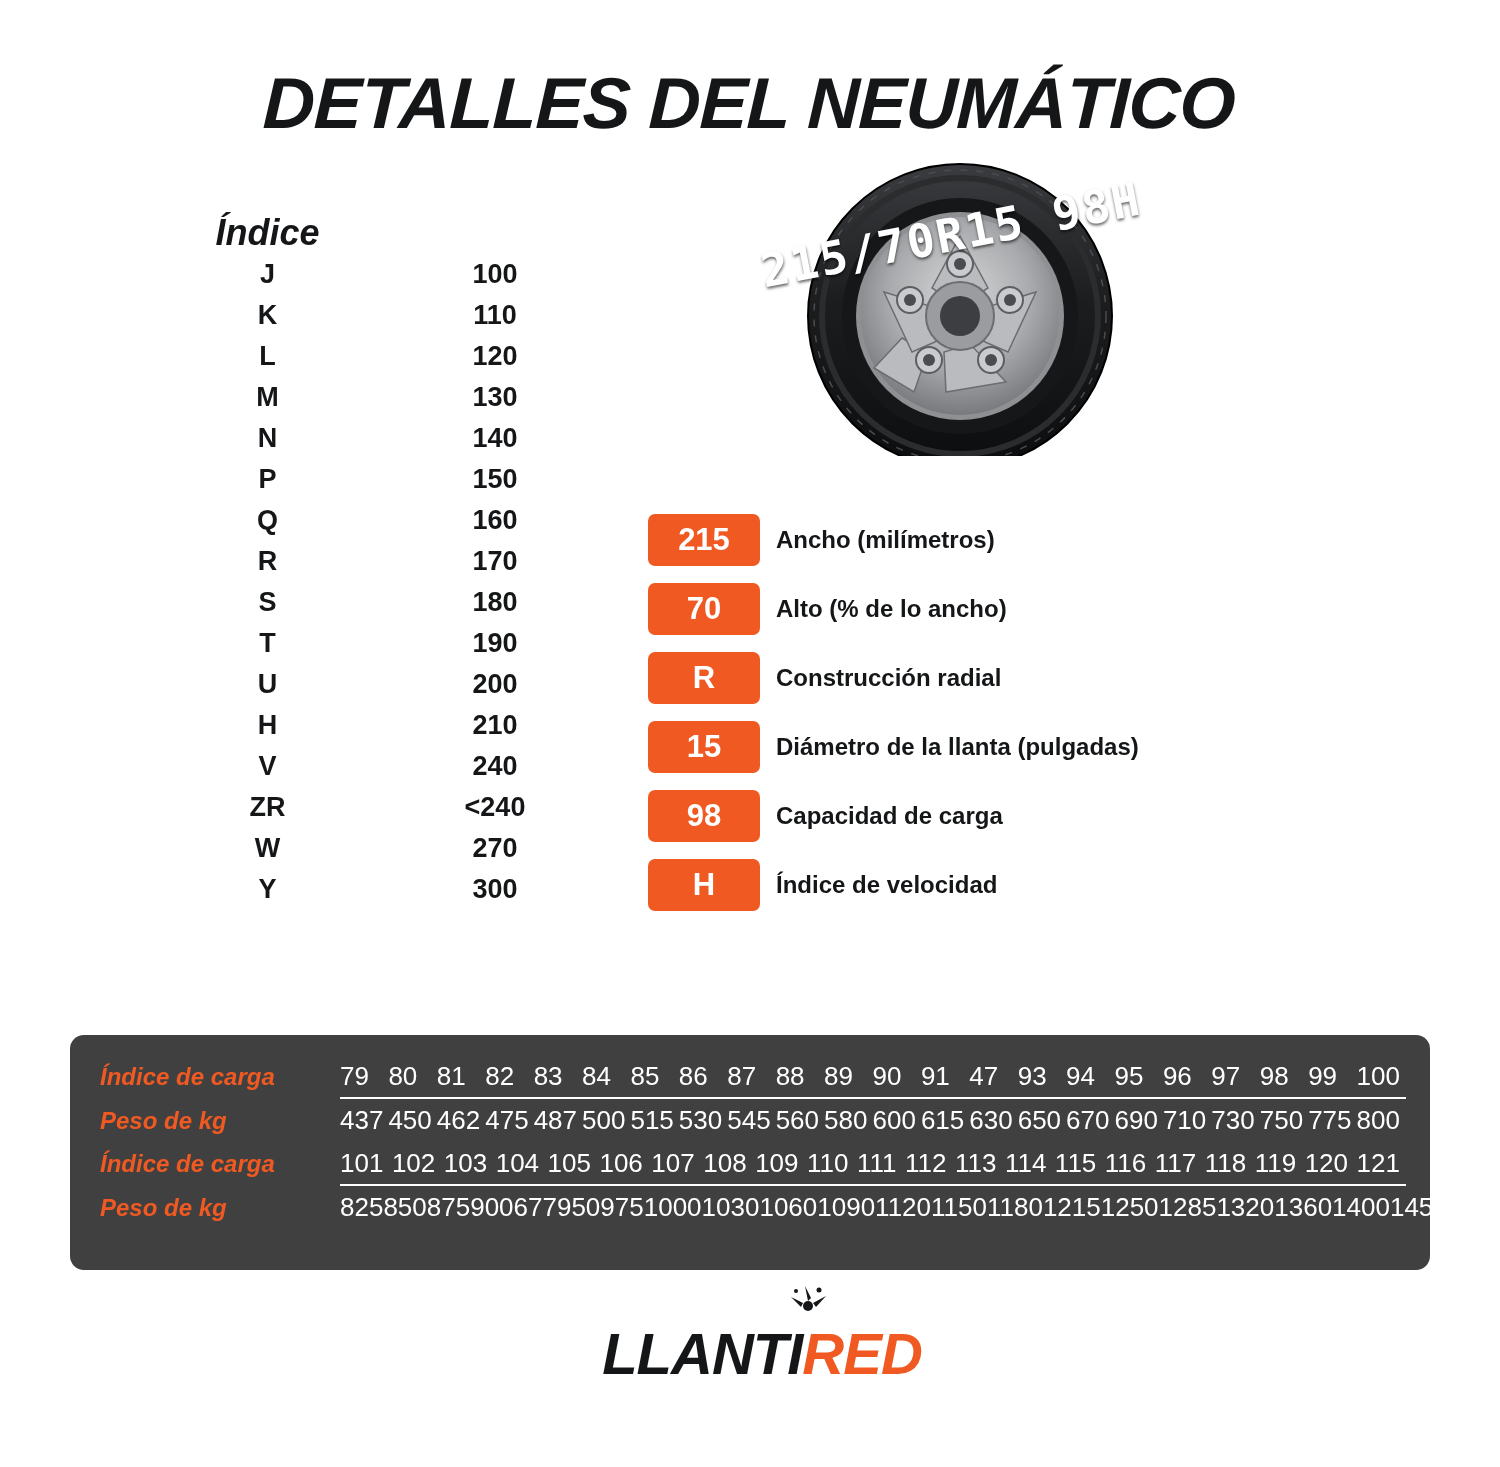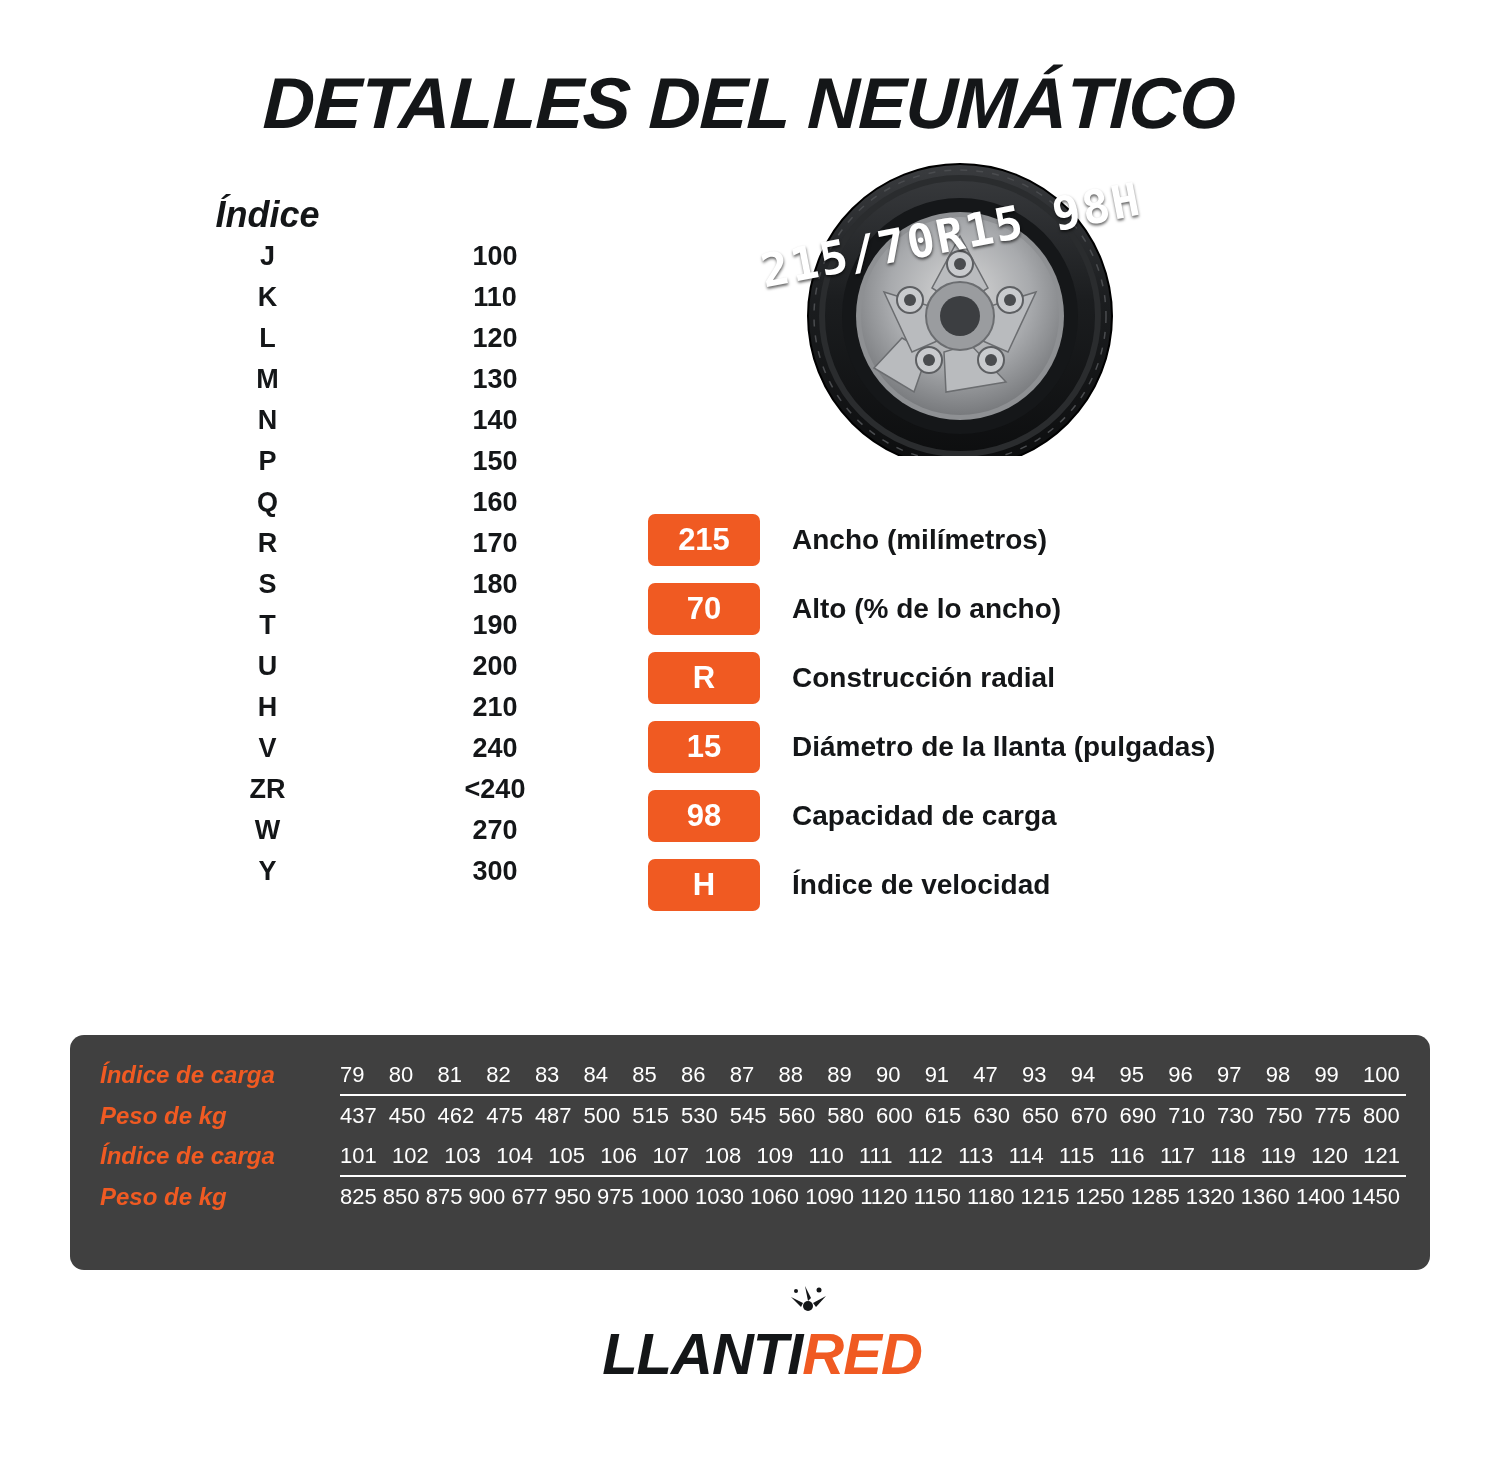--- a/index.html
+++ b/index.html
@@ -22,20 +22,21 @@
     padding-top:62px;
     color:#141618;
     font-style:italic;
     transform: skewX(-2deg);
   }
 
   
   .main {
     display:flex;
     padding: 22px 70px 0 70px;
+    align-items: center;
   }
 
   
   .speed-col { width:560px; padding-left:90px; padding-top:28px; }
   .speed-head {
     display:flex;
     align-items:flex-start;
   }
   .speed-head .h-index {
     width:215px;
@@ -105,22 +106,22 @@
     border-radius:7px;
     color:#ffffff;
     font-size:31px;
     font-weight:bold;
     display:flex;
     align-items:center;
     justify-content:center;
     flex:none;
   }
   .legend-label {
-    margin-left:32px;
-    font-size:28px;
+    margin-left:16px;
+    font-size:24px;
     font-weight:bold;
     color:#141618;
   }
 
   
   .load-panel {
     position:absolute;
     left:70px; top:1035px;
     width:1360px; height:235px;
     background:#404040;
@@ -135,21 +136,21 @@
     color:#f05a22;
     font-weight:bold;
     font-size:24px;
     font-style:italic;
   }
   .load-values {
     flex:1;
     display:flex;
     justify-content:space-between;
     color:#ffffff;
-    font-size:22px;
+    font-size:26px;
     padding-right:6px;
     text-align:right;
   }
   .rule { height:2px; background:#ffffff; margin:5px 0 6px 240px; }
 
   
   .footer {
     position:absolute;
     left:0; right:0; top:1320px;
     text-align:center;

